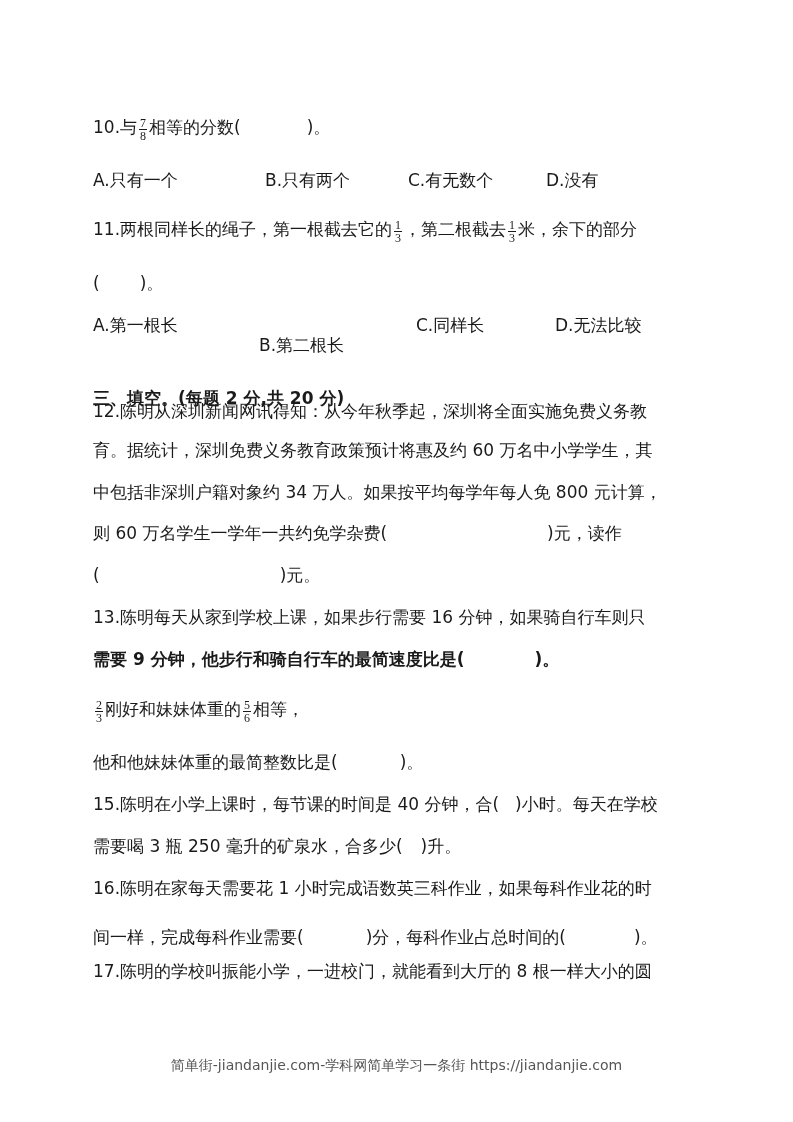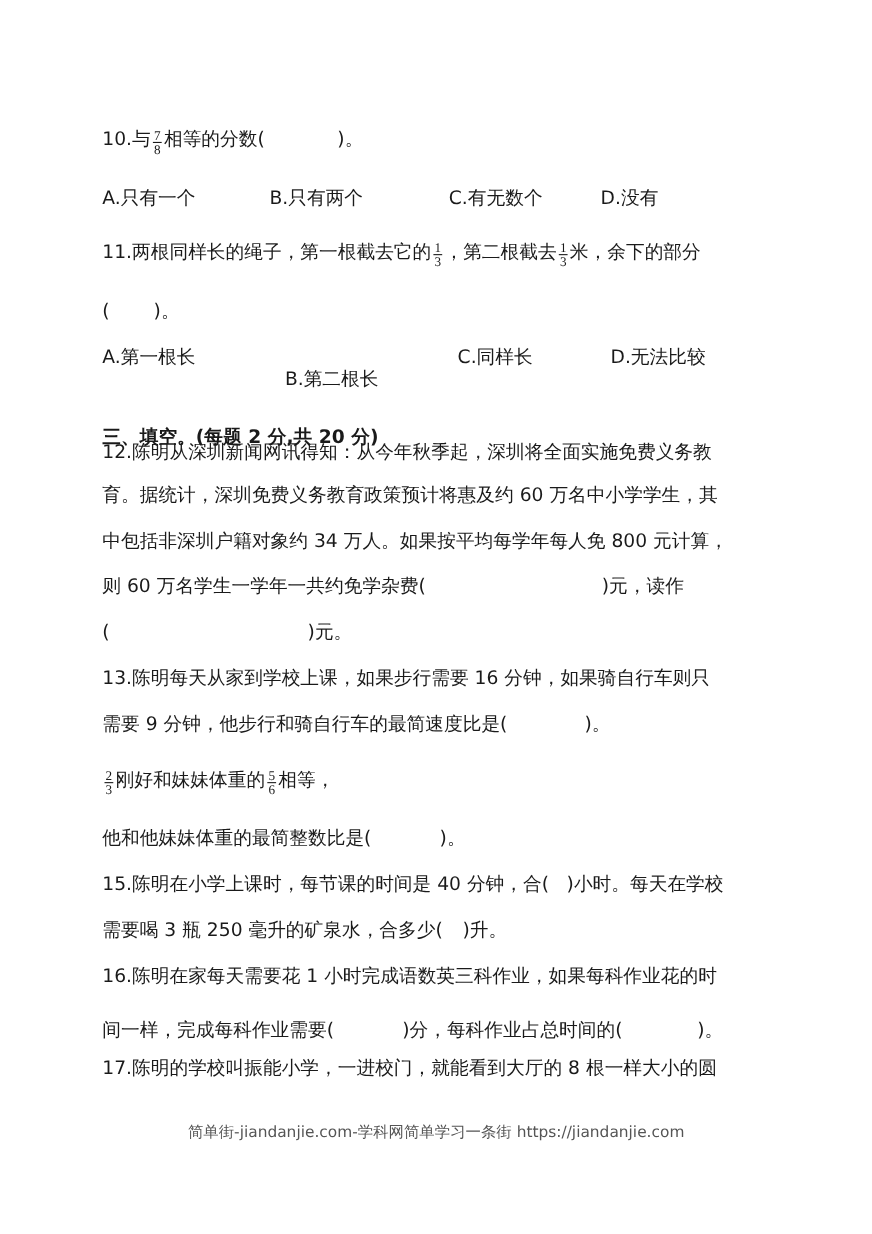--- a/index.html
+++ b/index.html
@@ -67,38 +67,38 @@
       display: inline-block;
     }
     .section-title {
       font-weight: bold;
       margin-top: 32px;
     }
     .footer {
       position: absolute;
       left: 0;
       width: 793px;
-      top: 1021px;
+      top: 1057px;
       text-align: center;
       font-size: 14px;
       color: #555555;
       white-space: nowrap;
     }
   </style>
 </head>
 <body>
 
 <div class="page">
 
   <div class="line" style="top:115px;">
     <span>10.与</span><span class="frac"><span class="num">7</span><span class="den">8</span></span><span>相等的分数(</span><span class="blank" style="width:66px;"></span><span>)。</span>
   </div>
   <div class="opts" style="top:169px;">
     <span class="opt" style="left:0px;">A.只有一个</span>
-    <span class="opt" style="left:152px;">B.只有两个</span>
+    <span class="opt" style="left:172px;">B.只有两个</span>
     <span class="opt" style="left:315px;">C.有无数个</span>
     <span class="opt" style="left:453px;">D.没有</span>
   </div>
 
   <div class="line" style="top:217px;">
     <span>11.两根同样长的绳子，第一根截去它的</span><span class="frac"><span class="num">1</span><span class="den">3</span></span><span>，第二根截去</span><span class="frac"><span class="num">1</span><span class="den">3</span></span><span>米，余下的部分</span>
   </div>
   <div class="line" style="top:272px;">
     <span>(</span><span class="blank" style="width:40px;"></span><span>)。</span>
   </div>
@@ -123,21 +123,21 @@
   <div class="line" style="top:522px;">
     <span>则  60  万名学生一学年一共约免学杂费(</span><span class="blank" style="width:160px;"></span><span>)元，读作</span>
   </div>
   <div class="line" style="top:564px;">
     <span>(</span><span class="blank" style="width:180px;"></span><span>)元。</span>
   </div>
 
   <div class="line" style="top:606px;">
     <span>13.陈明每天从家到学校上课，如果步行需要  16  分钟，如果骑自行车则只</span>
   </div>
-  <div class="line" style="top:648px;">
+  <div class="line" style="top:648px;font-weight:bold;">
     <span>需要 9 分钟，他步行和骑自行车的最简速度比是(</span><span class="blank" style="width:70px;"></span><span>)。</span>
   </div>
 
   <div class="line" style="top:697px;">
     <span class="frac"><span class="num">2</span><span class="den">3</span></span><span>刚好和妹妹体重的</span><span class="frac"><span class="num">5</span><span class="den">6</span></span><span>相等，</span>
   </div>
   <div class="line" style="top:751px;">
     <span>他和他妹妹体重的最简整数比是(</span><span class="blank" style="width:62px;"></span><span>)。</span>
   </div>
 

